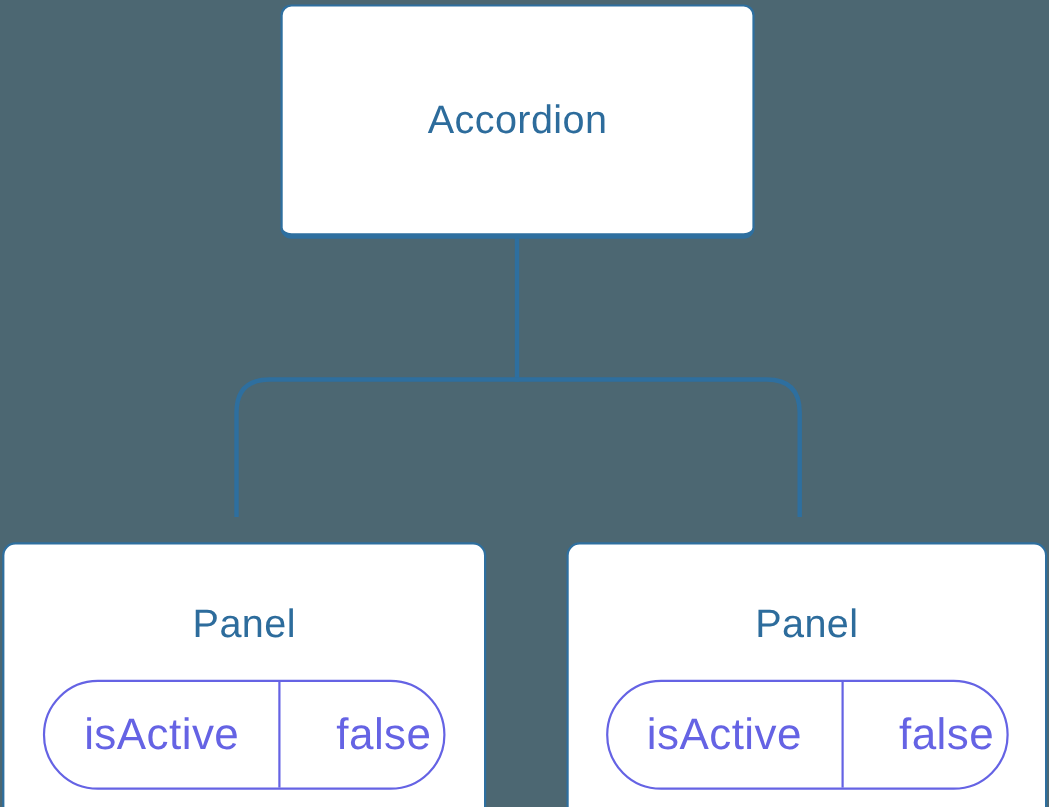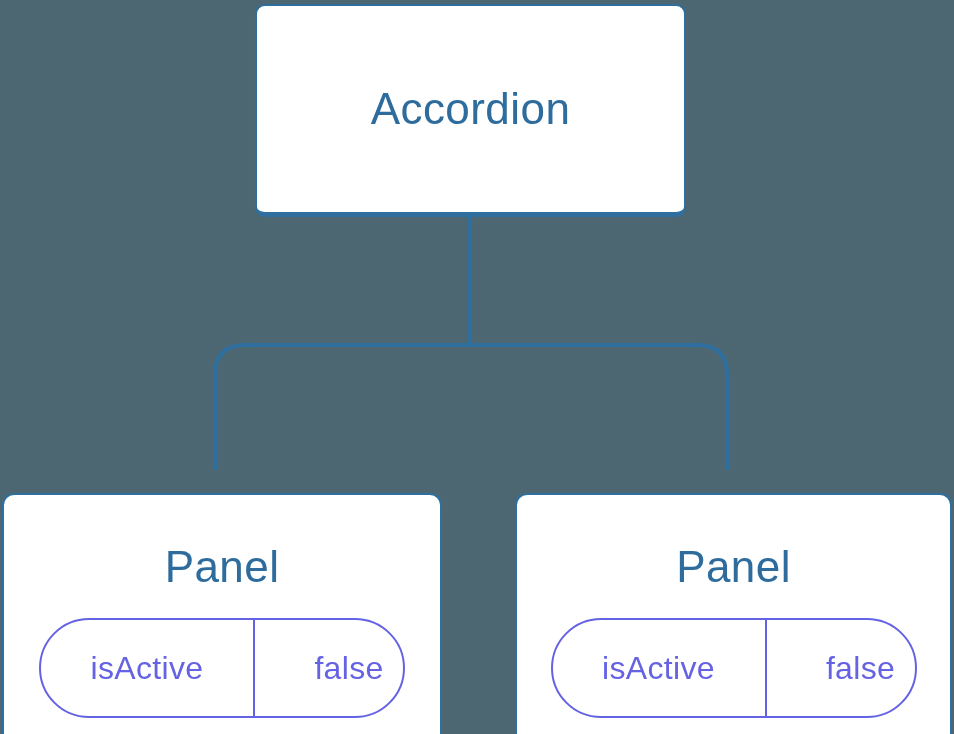--- a/index.html
+++ b/index.html
@@ -30,21 +30,21 @@
     background: var(--node-fill, #ffffff);
     border: 2px solid var(--line-color, #2e6f9f);
     border-bottom-width: 5px;
     display: flex;
     flex-direction: column;
     align-items: center;
   }
 
   .node-label {
     color: var(--node-label-color, #2d6c9c);
-    font-size: 44px;
+    font-size: 36px;
     font-weight: 500;
     line-height: 56px;
     letter-spacing: 0.01em;
     white-space: nowrap;
   }
 
   .node.root {
     left: 255px;
     top: 4px;
     width: 431px;
@@ -65,21 +65,21 @@
 
   .state-pill {
     margin-top: 23px;
     box-sizing: border-box;
     width: 366px;
     height: 100px;
     border: 2px solid var(--state-color, #6563e4);
     border-radius: 50px;
     display: flex;
     color: var(--state-color, #6563e4);
-    font-size: 32px;
+    font-size: 40px;
     font-weight: 500;
     letter-spacing: 0.01em;
   }
   .pill-cell {
     display: flex;
     align-items: center;
     justify-content: center;
     white-space: nowrap;
   }
   .pill-key {

